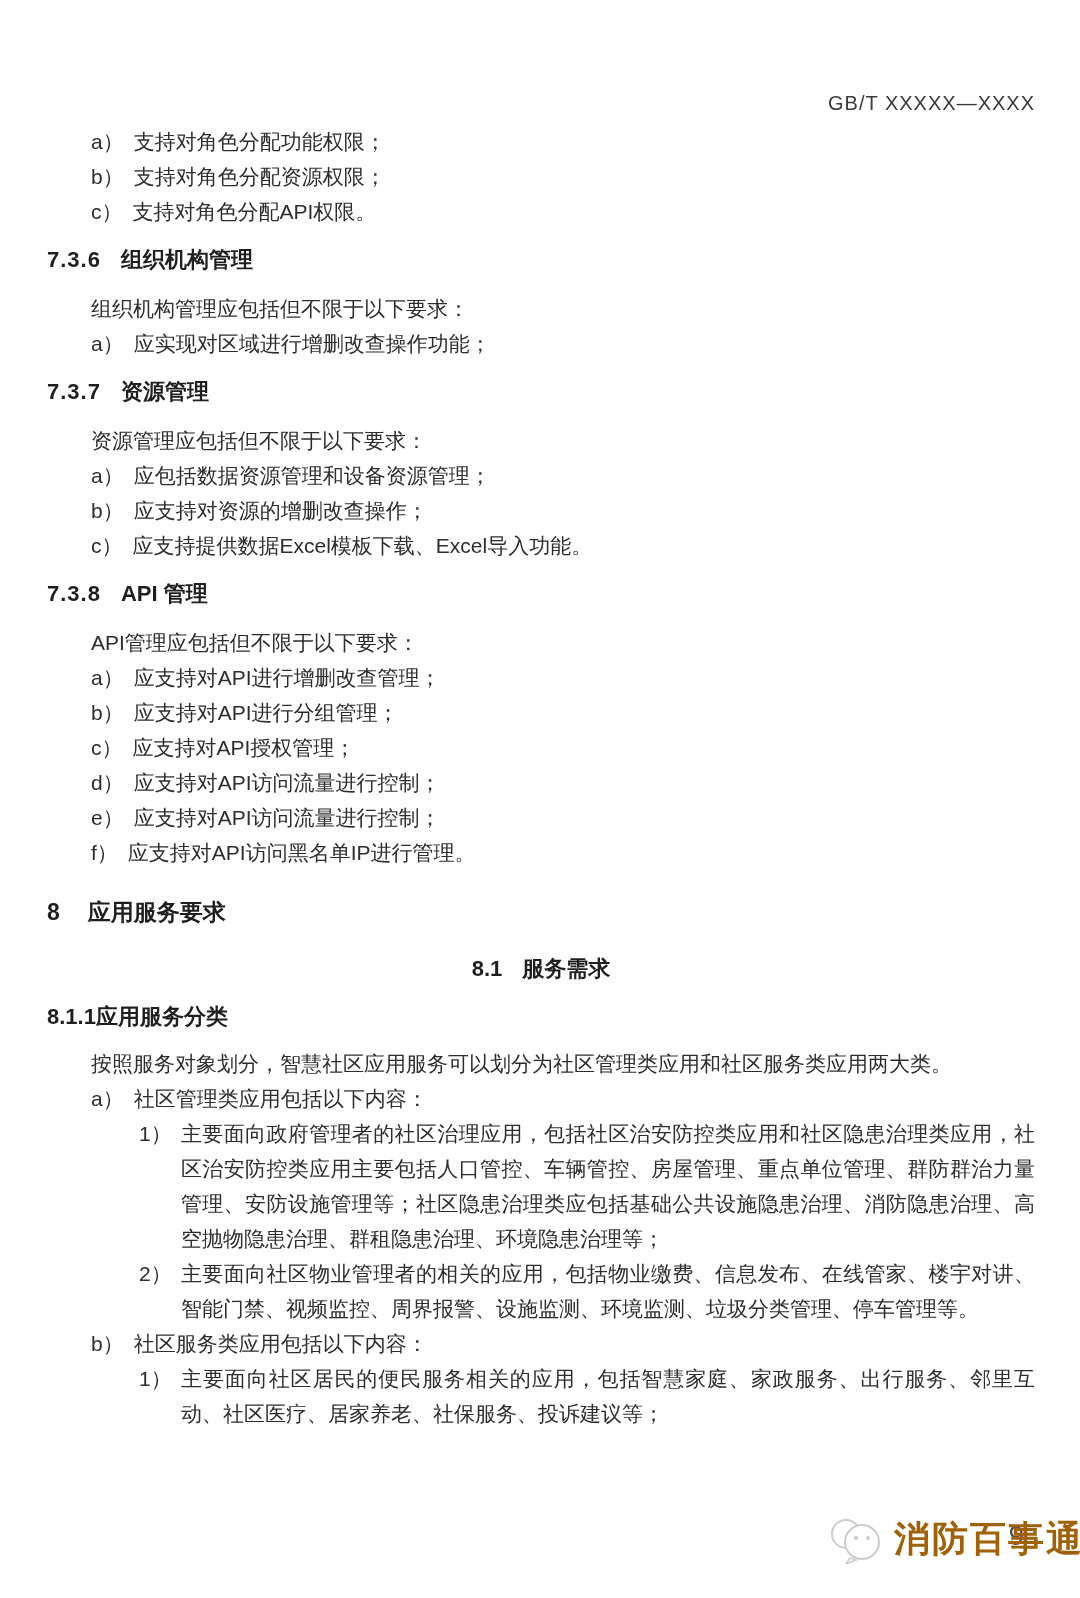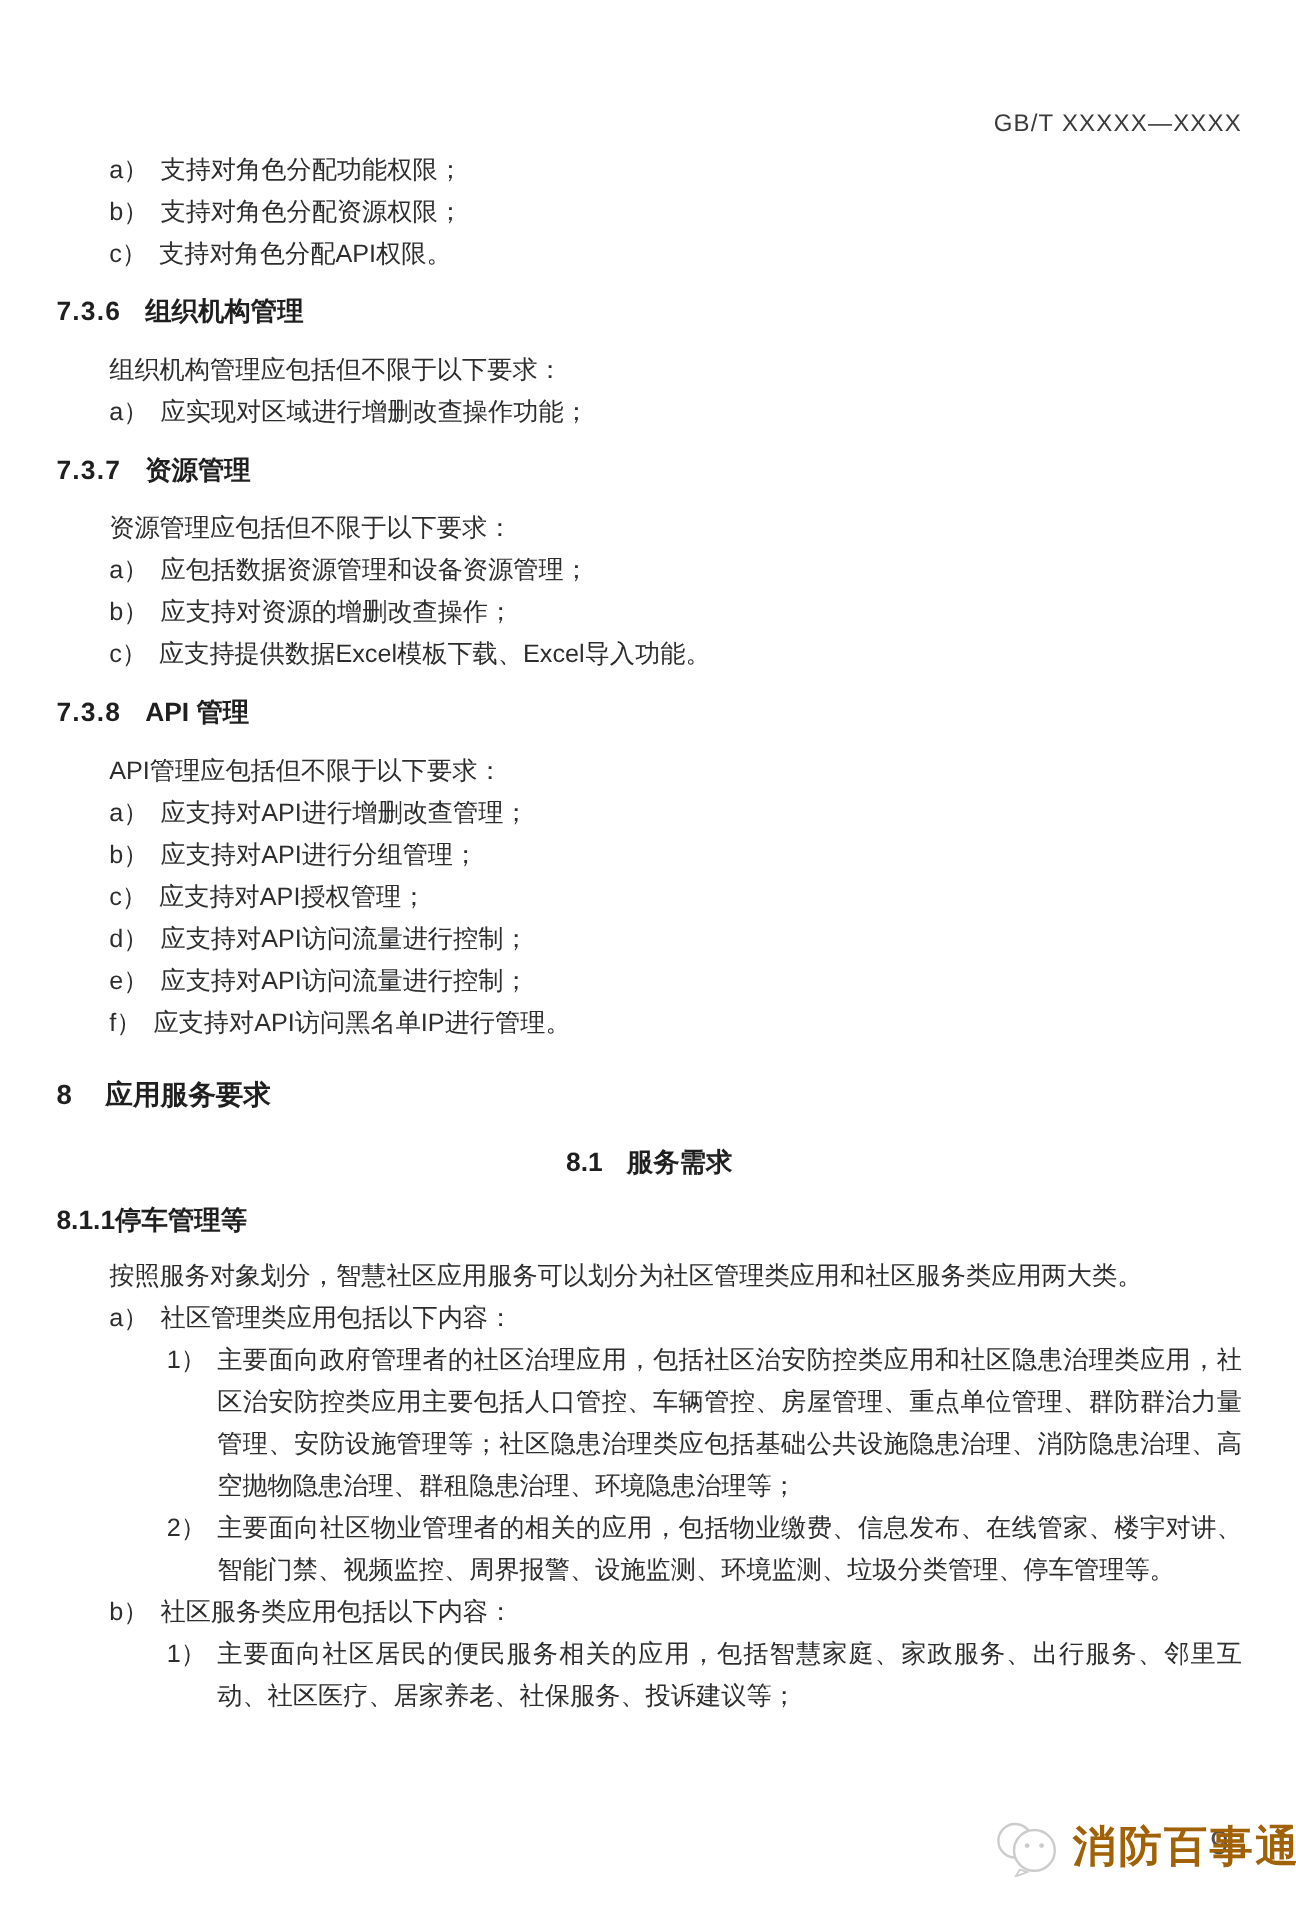--- a/index.html
+++ b/index.html
@@ -141,21 +141,21 @@
     <p class="para section-intro">API管理应包括但不限于以下要求：</p>
     <p class="alpha-item"><span class="alpha-label">a）</span><span>应支持对API进行增删改查管理；</span></p>
     <p class="alpha-item"><span class="alpha-label">b）</span><span>应支持对API进行分组管理；</span></p>
     <p class="alpha-item"><span class="alpha-label">c）</span><span>应支持对API授权管理；</span></p>
     <p class="alpha-item"><span class="alpha-label">d）</span><span>应支持对API访问流量进行控制；</span></p>
     <p class="alpha-item"><span class="alpha-label">e）</span><span>应支持对API访问流量进行控制；</span></p>
     <p class="alpha-item"><span class="alpha-label">f）</span><span>应支持对API访问黑名单IP进行管理。</span></p>
 
     <div class="chapter-heading"><span class="h-num">8</span><span>应用服务要求</span></div>
     <div class="sub-heading"><span class="h-num">8.1</span><span>服务需求</span></div>
-    <div class="subsub-heading"><span class="h-num">8.1.1</span><span>停车管理等</span></div>
+    <div class="subsub-heading"><span class="h-num">8.1.1</span><span>应用服务分类</span></div>
     <p class="para intro8">按照服务对象划分，智慧社区应用服务可以划分为社区管理类应用和社区服务类应用两大类。</p>
 
     <p class="alpha-item"><span class="alpha-label">a）</span><span>社区管理类应用包括以下内容：</span></p>
     <div class="num-item">
         <span class="num-label">1）</span>
         <span class="num-text">主要面向政府管理者的社区治理应用，包括社区治安防控类应用和社区隐患治理类应用，社区治安防控类应用主要包括人口管控、车辆管控、房屋管理、重点单位管理、群防群治力量管理、安防设施管理等；社区隐患治理类应包括基础公共设施隐患治理、消防隐患治理、高空抛物隐患治理、群租隐患治理、环境隐患治理等；</span>
       </div>
     <div class="num-item">
         <span class="num-label">2）</span>
         <span class="num-text">主要面向社区物业管理者的相关的应用，包括物业缴费、信息发布、在线管家、楼宇对讲、智能门禁、视频监控、周界报警、设施监测、环境监测、垃圾分类管理、停车管理等。</span>

